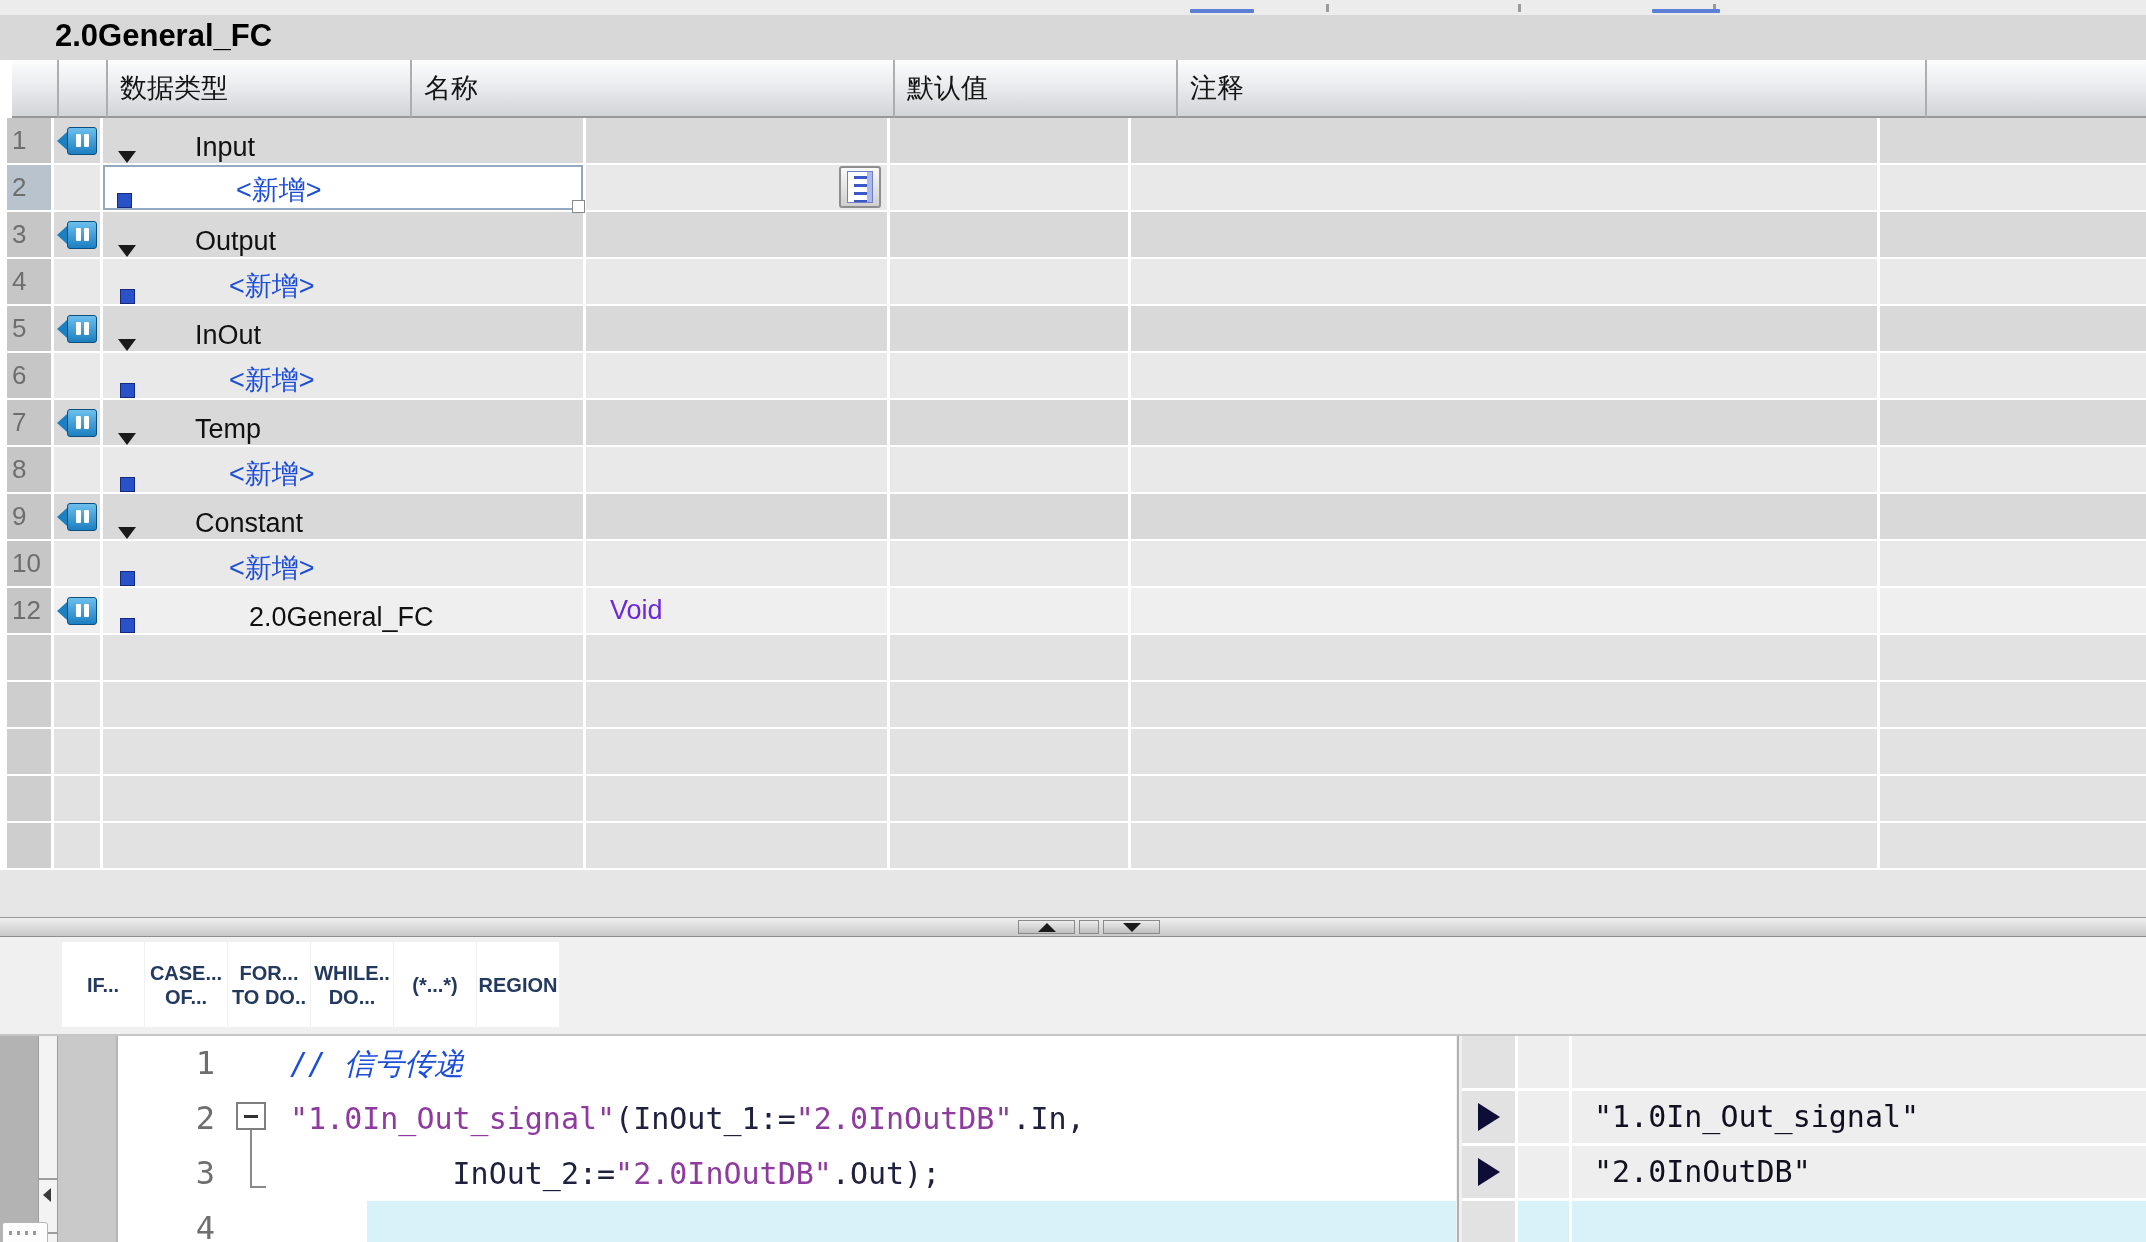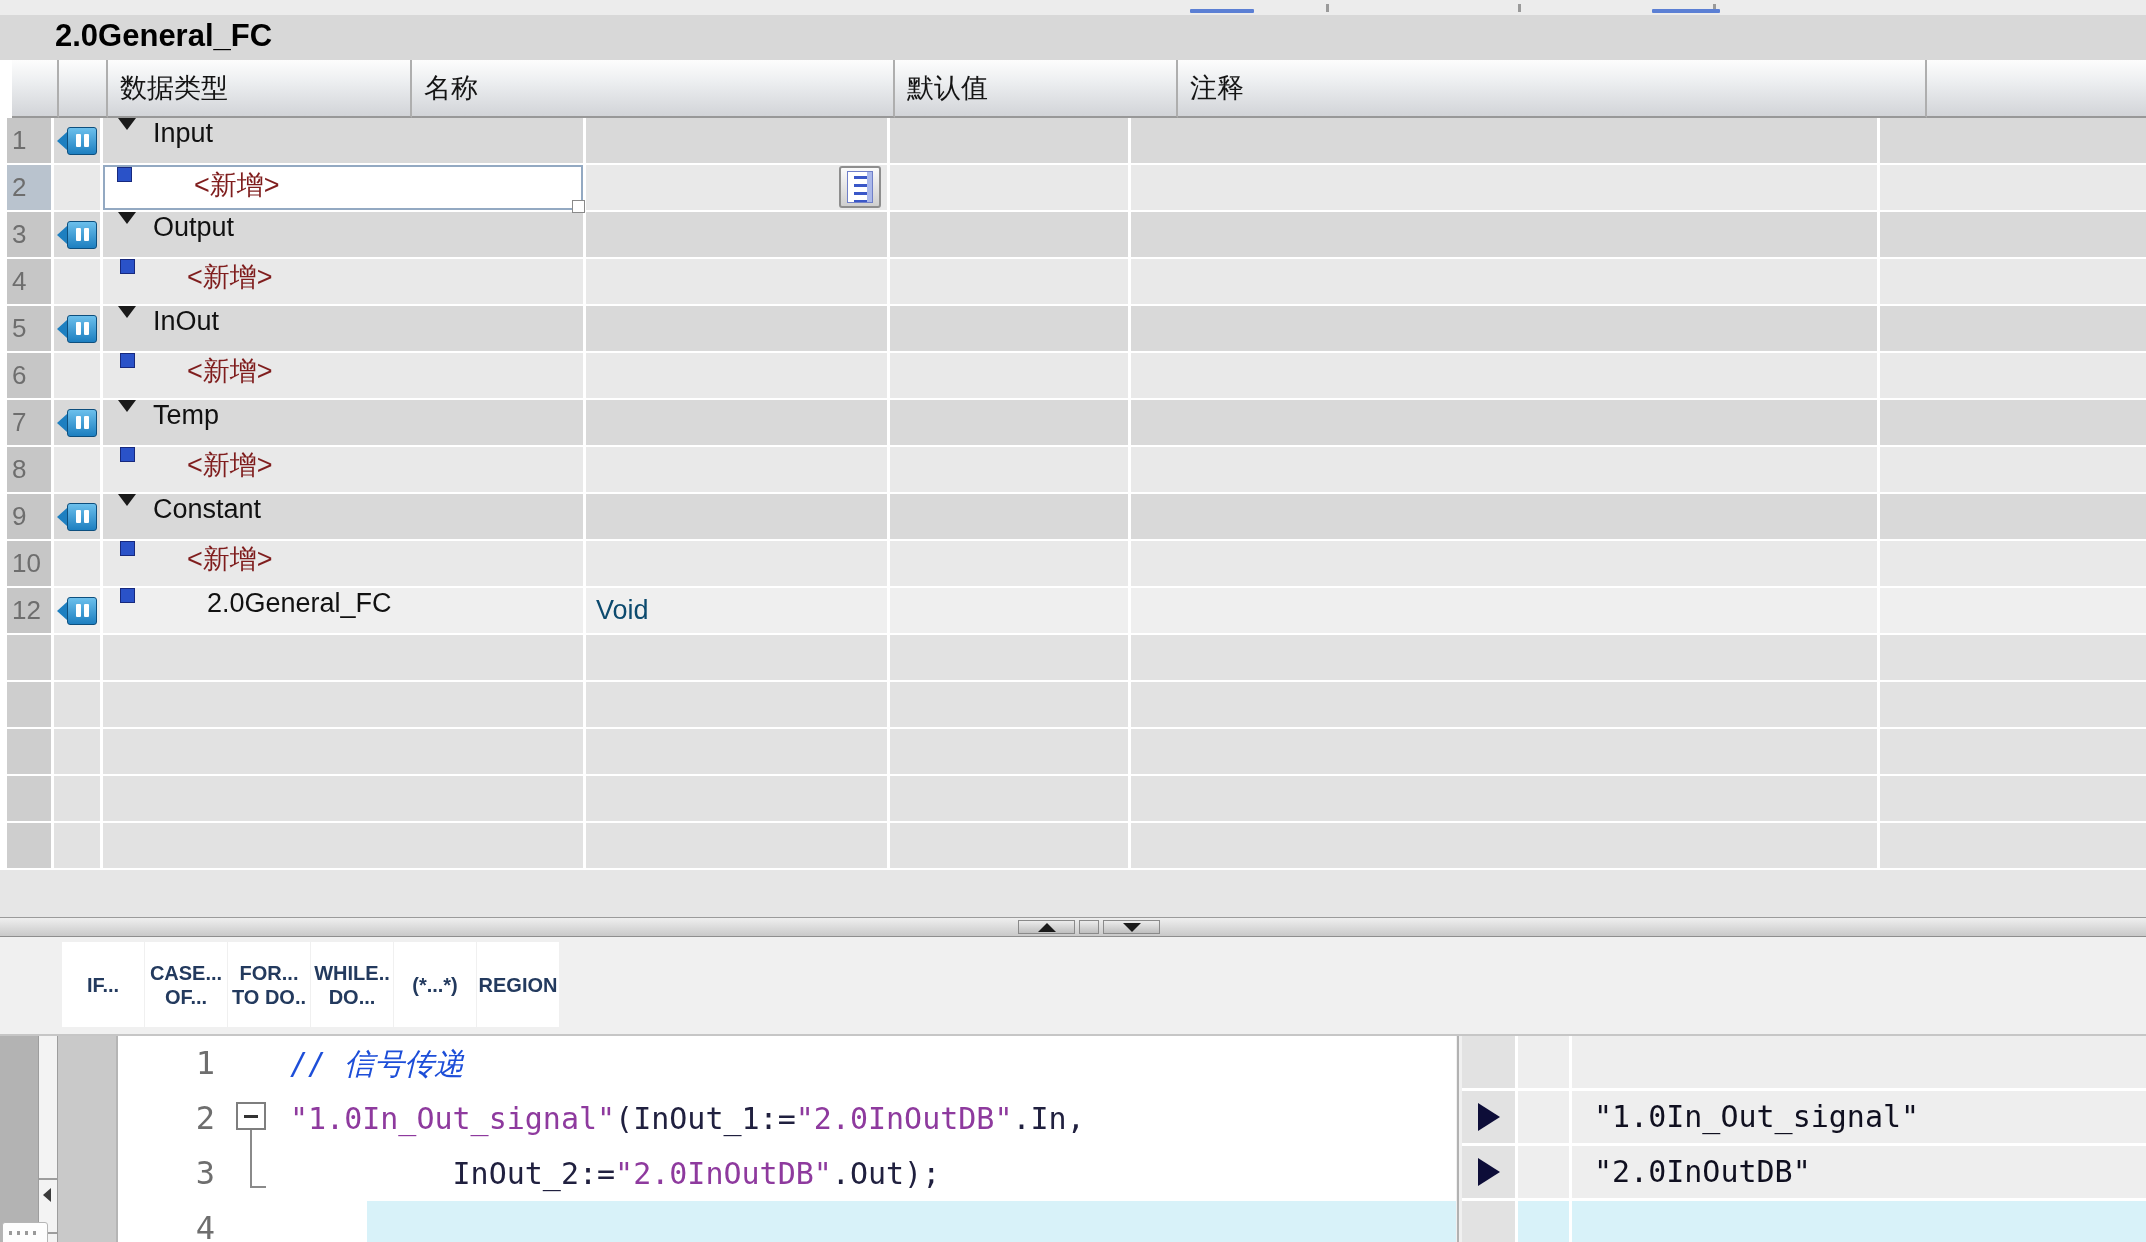--- a/index.html
+++ b/index.html
@@ -50,33 +50,33 @@
   .tag-body i{display:block;width:5px;height:13px;background:#fff;border-radius:1px;}
 
   .expander{display:none;width:0;height:0;border-left:9px solid transparent;
             border-right:9px solid transparent;border-top:12px solid #1a1a1a;margin-left:15px;}
   .k-section .expander{display:block;}
   .bullet{display:none;width:13px;height:13px;background:#2a52c8;border:1px solid #17297e;margin-left:17px;}
   .k-new .bullet,.k-return .bullet{display:block;}
 
   .row-label{font-size:27px;color:#111;}
   .k-section .row-label{margin-left:17px;}
-  .k-new .row-label{margin-left:52px;color:#7f1d1d;}
+  .k-new .row-label{margin-left:52px;color:#1d4ed8;}
   .k-return .row-label{margin-left:72px;}
 
   
-  .namebox{display:flex;align-items:flex-start;width:100%;height:100%;}
+  .namebox{display:flex;align-items:flex-end;width:100%;height:100%;gap:42px;}
   .editing .namebox{position:relative;background:#fff;border:2px solid #93a9c2;box-sizing:border-box;}
   .editing .bullet{margin-left:12px;}
   .editing .row-label{margin-left:62px;}
   .resize-handle{display:none;position:absolute;right:-4px;bottom:-5px;width:11px;height:11px;
                  background:#fff;border:1px solid #8a8a8a;z-index:3;}
   .editing .resize-handle{display:block;}
 
-  .dtype-text{font-size:27px;color:#0c4a6e;padding-left:10px;}
+  .dtype-text{font-size:27px;color:#6d28d9;padding-left:24px;}
   .dtype-btn{display:none;position:absolute;right:6px;top:1px;width:42px;height:42px;box-sizing:border-box;
              background:linear-gradient(180deg,#fafafa,#cfcfcf);border:2px solid #8e8e8e;border-radius:3px;
              align-items:center;justify-content:center;}
   .editing-row .dtype-btn{display:flex;}
   .dtype-btn i{display:block;width:24px;height:30px;background:#fff;border:1px solid #6f7fc8;
                box-shadow:inset -5px 0 0 #aab8ea;
                background-image:repeating-linear-gradient(180deg,#3a57c8 0 3px,transparent 3px 8px);
                background-size:14px 100%;background-position:6px 4px;background-repeat:no-repeat;}
 
   

